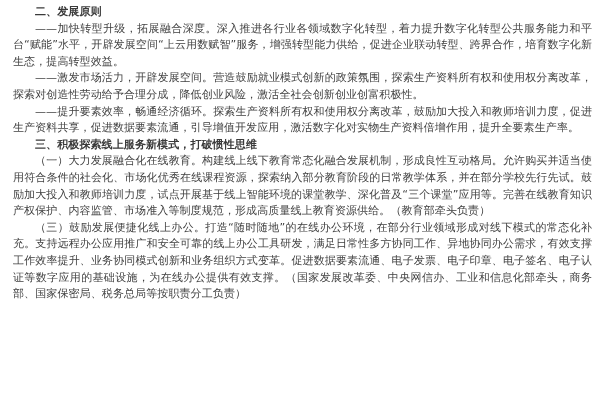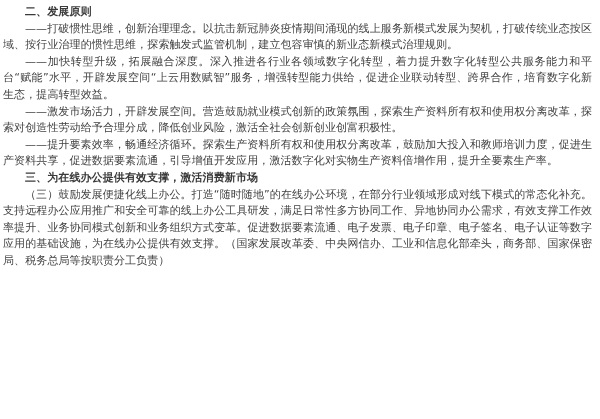--- a/index.html
+++ b/index.html
@@ -9,21 +9,21 @@
   }
   body {
     width: 600px;
     height: 419px;
     overflow: hidden;
     font-family: "DejaVu Sans", "Liberation Sans", sans-serif;
   }
   .doc {
     box-sizing: border-box;
     width: 600px;
-    padding: 4px 8px 0 3px;
+    padding: 4px 8px 0 13px;
     color: #414141;
     font-size: 11px;
     line-height: 16.6px;
     text-align: justify;
     letter-spacing: 0.1px;
   }
   .doc p {
     margin: 0;
     padding: 0;
     text-indent: 2em;
@@ -32,19 +32,19 @@
   .doc p.heading {
     font-weight: bold;
     color: #3a3a3a;
   }
 </style>
 </head>
 <body>
 
 <div class="doc">
   <p class="heading">二、发展原则</p>
-  <p class="para">——打破惯性思维，创新治理理念。以抗击新冠肺炎疫情期间涌现的线上服务新模式发展为契机，打破传统业态按区域、按行业治理的惯性思维，探索触发式监管机制，建立包容审慎的新业态新模式治理规则。</p>
   <p class="para">——加快转型升级，拓展融合深度。深入推进各行业各领域数字化转型，着力提升数字化转型公共服务能力和平台“赋能”水平，开辟发展空间“上云用数赋智”服务，增强转型能力供给，促进企业联动转型、跨界合作，培育数字化新生态，提高转型效益。</p>
   <p class="para">——激发市场活力，开辟发展空间。营造鼓励就业模式创新的政策氛围，探索生产资料所有权和使用权分离改革，探索对创造性劳动给予合理分成，降低创业风险，激活全社会创新创业创富积极性。</p>
   <p class="para">——提升要素效率，畅通经济循环。探索生产资料所有权和使用权分离改革，鼓励加大投入和教师培训力度，促进生产资料共享，促进数据要素流通，引导增值开发应用，激活数字化对实物生产资料倍增作用，提升全要素生产率。</p>
-  <p class="heading">三、为在线办公提供有效支撑，激活消费新市场</p>
+  <p class="heading">三、积极探索线上服务新模式，打破惯性思维</p>
+  <p class="para">（一）大力发展融合化在线教育。构建线上线下教育常态化融合发展机制，形成良性互动格局。允许购买并适当使用符合条件的社会化、市场化优秀在线课程资源，探索纳入部分教育阶段的日常教学体系，并在部分学校先行先试。鼓励加大投入和教师培训力度，试点开展基于线上智能环境的课堂教学、深化普及“三个课堂”应用等。完善在线教育知识产权保护、内容监管、市场准入等制度规范，形成高质量线上教育资源供给。（教育部牵头负责）</p>
   <p class="para">（三）鼓励发展便捷化线上办公。打造“随时随地”的在线办公环境，在部分行业领域形成对线下模式的常态化补充。支持远程办公应用推广和安全可靠的线上办公工具研发，满足日常性多方协同工作、异地协同办公需求，有效支撑工作效率提升、业务协同模式创新和业务组织方式变革。促进数据要素流通、电子发票、电子印章、电子签名、电子认证等数字应用的基础设施，为在线办公提供有效支撑。（国家发展改革委、中央网信办、工业和信息化部牵头，商务部、国家保密局、税务总局等按职责分工负责）</p>
 </div>
 
 </body></html>

